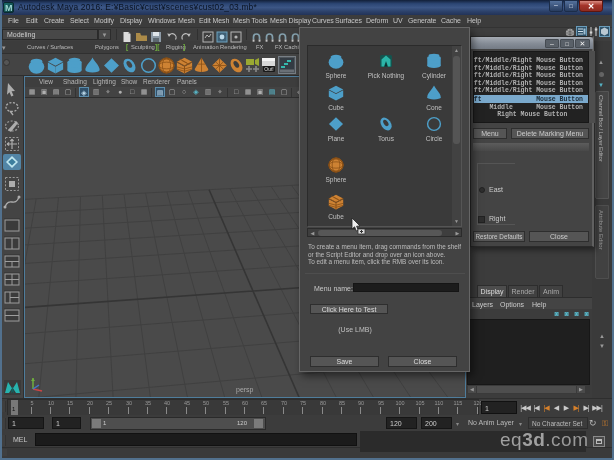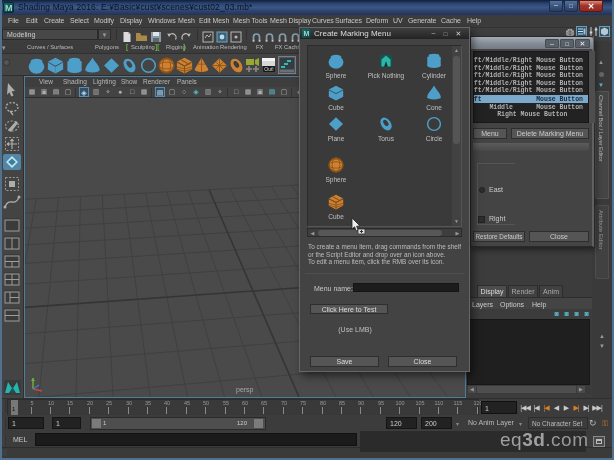--- a/index.html
+++ b/index.html
@@ -4,21 +4,21 @@
 html,body{width:614px;height:460px;overflow:hidden}
 body{position:relative;background:#444;font-family:"Liberation Sans",sans-serif;color:#ccc;-webkit-font-smoothing:antialiased}
 .abs{position:absolute}
 </style></head><body>
 <div class="abs" style="left:0;top:0;width:614px;height:460px;border:2px solid #52718e;border-top:none;z-index:50;pointer-events:none"></div>
 <div class="abs" style="left:2px;top:448px;width:610px;height:10px;background:transparent;z-index:0"></div>
 <div class="abs" style="left:0;top:0;width:614px;height:15px;background:linear-gradient(180deg,#121f38 0%,#2c4674 25%,#3c5685 50%,#2b4069 78%,#223358 100%);z-index:40">
 <div class="abs" style="left:3px;top:2px;width:11px;height:11px;border-radius:2px;background:linear-gradient(135deg,#1b6d6d,#0c3b3f);border:1px solid #0a2a2e">
       <div class="abs" style="left:1px;top:0px;color:#9fd8d2;font-size:9px;font-weight:bold;line-height:11px">M</div>
     </div>
-<div class="abs" style="left:18px;top:1px;font-size:8.4px;color:#0a1322;line-height:13px;letter-spacing:0.2px">Shading Maya 2016: E:¥Basic¥cust¥scenes¥cust02_03.mb*</div>
+<div class="abs" style="left:18px;top:1px;font-size:8.4px;color:#0a1322;line-height:13px;letter-spacing:0.2px">Autodesk Maya 2016: E:¥Basic¥cust¥scenes¥cust02_03.mb*</div>
 <div class="abs" style="left:549px;top:0;width:58px;height:13px;display:flex">
 <div style="width:14px;height:12px;background:linear-gradient(180deg,#54719c,#273c5f);border:1px solid #1c2d49;border-radius:0 0 2px 2px;color:#dfe6f2;font-size:7px;line-height:8px;text-align:center">–</div>
 <div style="width:14px;height:12px;margin-left:1px;background:linear-gradient(180deg,#54719c,#273c5f);border:1px solid #1c2d49;border-radius:0 0 2px 2px;color:#dfe6f2;font-size:6px;line-height:10px;text-align:center">□</div>
 <div style="width:24px;height:12px;margin-left:1px;background:linear-gradient(180deg,#d98b80,#a5352a 45%,#8e2a20);border:1px solid #5e150e;border-radius:0 0 3px 3px;color:#fff;font-size:8px;line-height:11px;text-align:center;font-weight:bold">✕</div>
 </div>
   </div>
 <div class="abs" style="left:0;top:15px;width:614px;height:13px;background:#3c3c3c;border-bottom:1px solid #333;z-index:5">
     <span class="abs" style="left:8px;top:2px;font-size:7px;color:#c8c8c8;letter-spacing:-0.1px">File</span>
     <span class="abs" style="left:26px;top:2px;font-size:7px;color:#c8c8c8;letter-spacing:-0.1px">Edit</span>
     <span class="abs" style="left:44px;top:2px;font-size:7px;color:#c8c8c8;letter-spacing:-0.1px">Create</span>
@@ -476,29 +476,20 @@
 <div class="abs" style="left:2px;top:106px;width:116px;height:8px;background:linear-gradient(180deg,#5c5c5c,#484848)"></div>
 <div class="abs" style="left:6px;top:126px;width:38px;height:62px;border:1px solid #555;border-right:none"></div>
 <div class="abs" style="left:8px;top:150px;width:6px;height:6px;border-radius:50%;background:#2e2e2e;border:1px solid #222"></div>
 <div class="abs" style="left:18px;top:149px;font-size:7px;color:#ccc">East</div>
 <div class="abs" style="left:7px;top:179px;width:7px;height:7px;background:#2e2e2e;border:1px solid #222"></div>
 <div class="abs" style="left:18px;top:178px;font-size:7px;color:#ccc">Right</div>
 <div class="abs" style="left:2px;top:194px;width:52px;height:11px;background:#555;border:1px solid #2e2e2e;font-size:6.3px;color:#ccc;line-height:10px;text-align:center;white-space:nowrap">Restore Defaults</div>
 <div class="abs" style="left:58px;top:194px;width:60px;height:11px;background:#555;border:1px solid #2e2e2e;font-size:7px;color:#ccc;line-height:10px;text-align:center">Close</div>
 </div>
 <div class="abs" style="left:299px;top:27px;width:171px;height:345px;z-index:15;background:#434343;border:1px solid #666;box-shadow:3px 4px 8px rgba(0,0,0,0.5)">
-<div class="abs" style="left:0;top:0;width:169px;height:11px;background:linear-gradient(180deg,#3f3f3f,#232323)">
-  <div class="abs" style="left:2px;top:1px;width:9px;height:9px;border-radius:1px;background:linear-gradient(135deg,#1b6d6d,#0c3b3f)">
-        <div style="color:#9fd8d2;font-size:7px;font-weight:bold;line-height:9px;text-align:center">M</div>
-      </div>
-  <div class="abs" style="left:14px;top:1px;font-size:8px;color:#ddd">Create Marking Menu</div>
-  <div class="abs" style="left:128px;top:2px;width:11px;height:8px;color:#bbb;font-size:7px;line-height:5px;text-align:center">–</div>
-  <div class="abs" style="left:140px;top:2px;width:11px;height:8px;color:#bbb;font-size:6px;line-height:8px;text-align:center">□</div>
-  <div class="abs" style="left:153px;top:2px;width:11px;height:8px;color:#ccc;font-size:7px;line-height:8px;text-align:center">✕</div>
-</div>
 <div class="abs" style="left:7px;top:17px;width:155px;height:182px;background:#3a3a3a;border:1px solid #2b2b2b;border-right-color:#555;border-bottom-color:#555"></div>
 <div class="abs" style="left:28px;top:25px"><svg width="16" height="16" viewBox="0 0 16 16" style="" xmlns="http://www.w3.org/2000/svg">
         <ellipse cx="8.0" cy="9.28" rx="7.36" ry="6.4" fill="#4d9fc9"></ellipse>
         <ellipse cx="8.0" cy="4.0" rx="5.44" ry="2.24" fill="#4d9fc9"></ellipse>
       </svg></div>
     <div class="abs" style="left:78px;top:25px"><svg width="16" height="16" viewBox="0 0 16 16" style="" xmlns="http://www.w3.org/2000/svg">
         <rect x="2" y="2" width="12" height="12" rx="1.5" fill="#14544f"></rect>
         <path d="M8 2.5 L12.5 6.5 L12.5 13.5 L10 13.5 L8 8 L6 13.5 L3.5 13.5 L3.5 6.5 Z" fill="#2cb5a8"></path>
         <path d="M6.7 13.5 L8 9.5 L9.3 13.5 Z" fill="#0b2f2c"></path>
       </svg></div>

